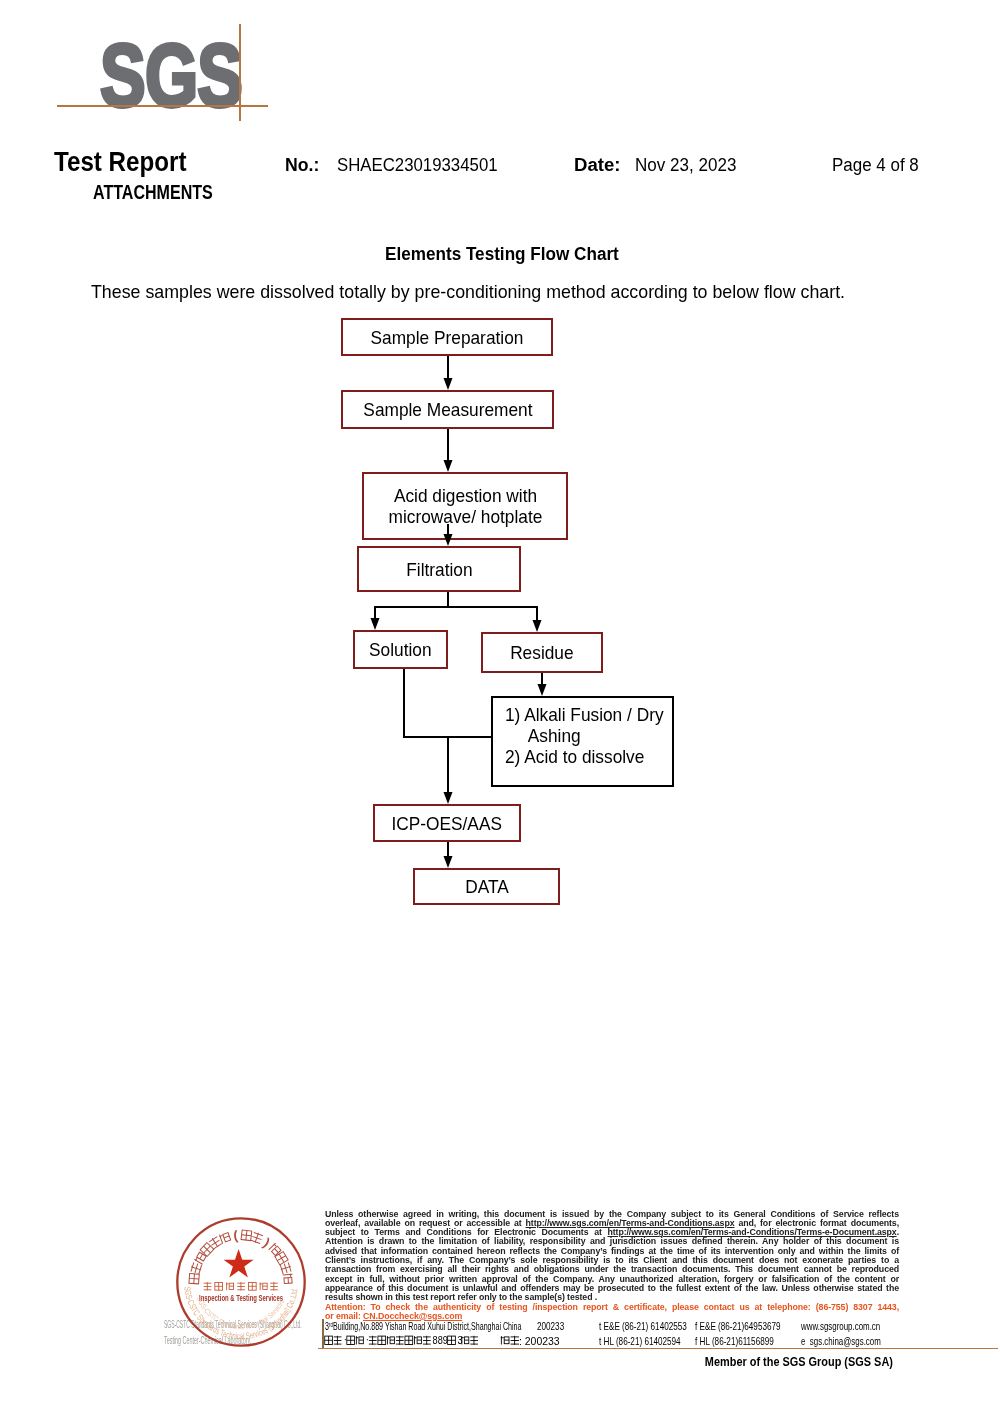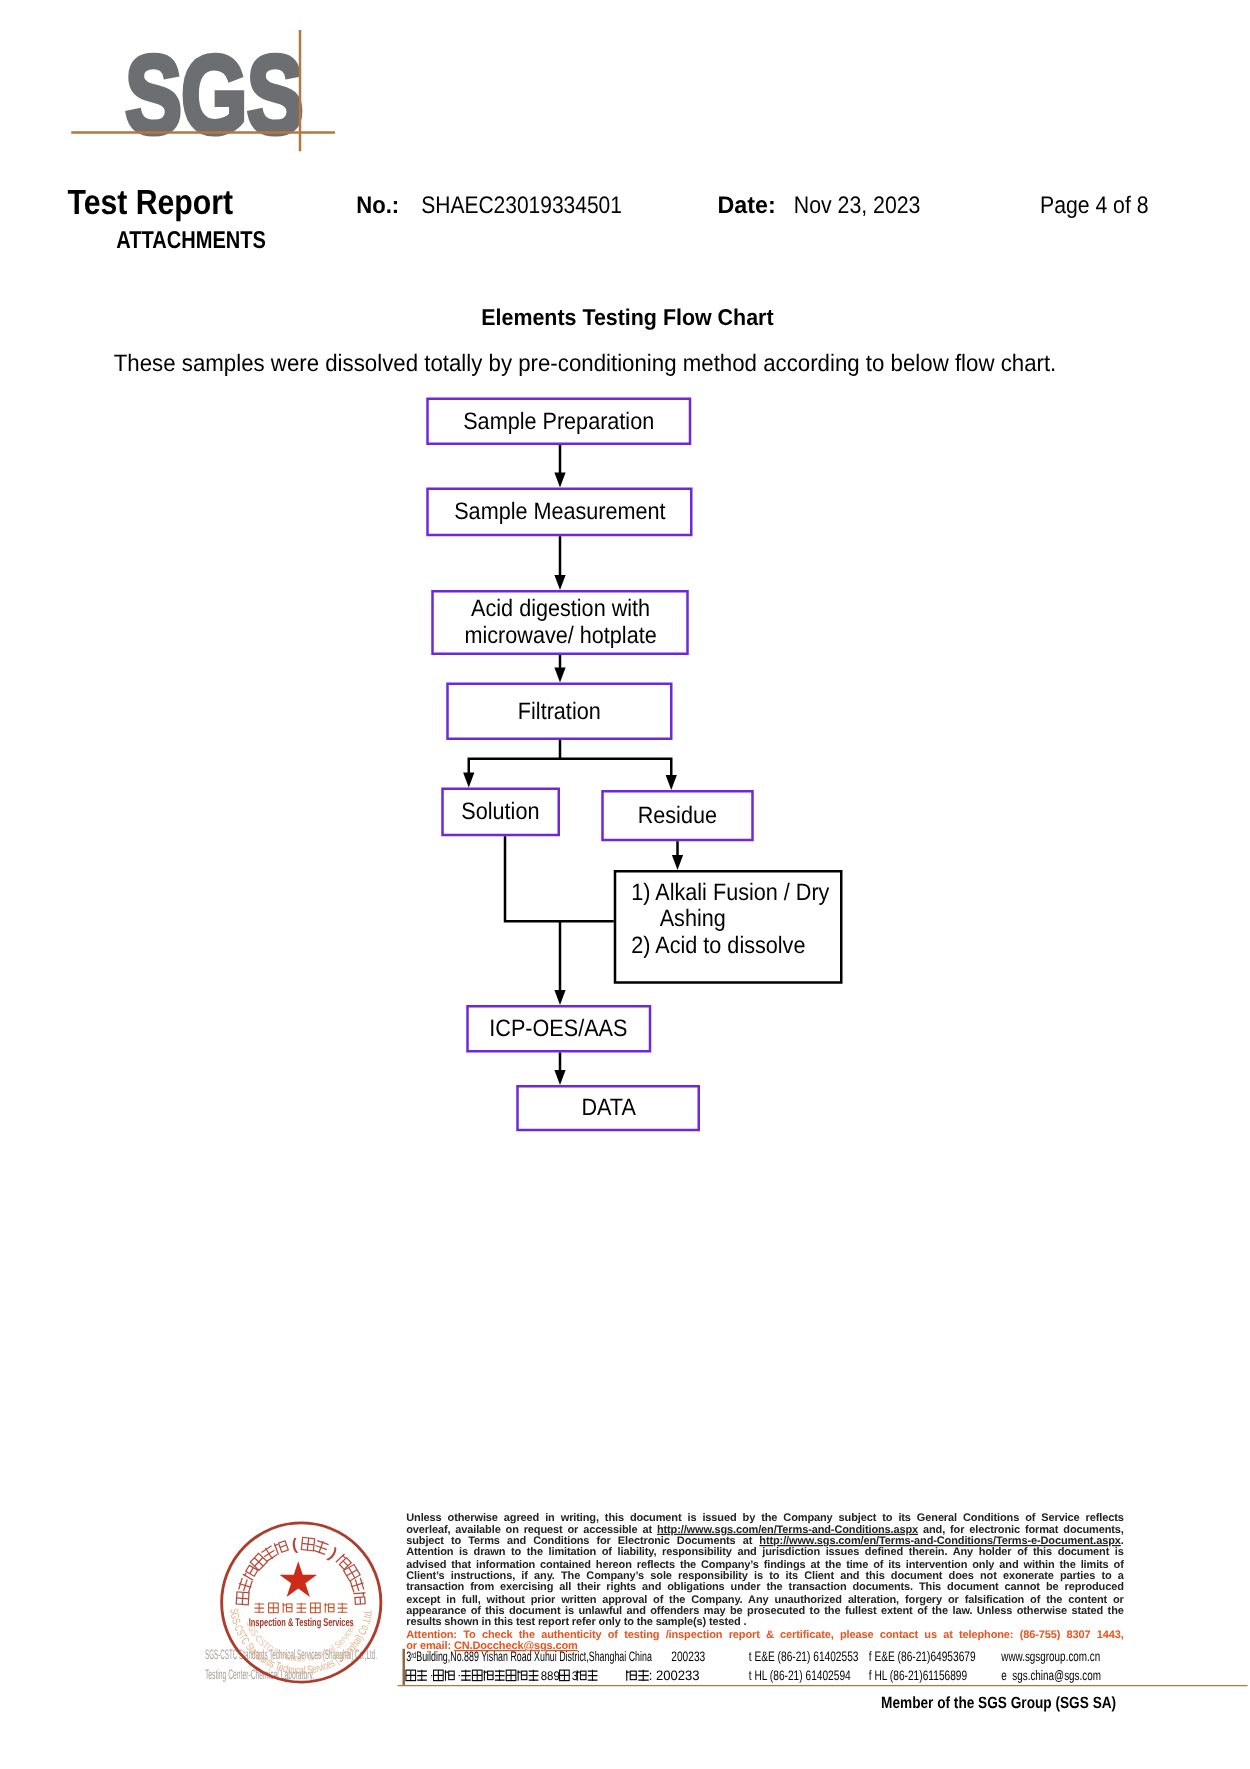--- a/index.html
+++ b/index.html
@@ -1,21 +1,21 @@
 <!DOCTYPE html>
 <html><head>
 <meta charset="utf-8">
 <style>
   html,body{margin:0;padding:0;}
   body{width:1000px;height:1415px;position:relative;background:#ffffff;overflow:hidden;
        font-family:"Liberation Sans", sans-serif;-webkit-font-smoothing:antialiased;}
   .abs{position:absolute;}
   .b{font-weight:bold;}
   .nw{white-space:nowrap;}
-  .box{position:absolute;border:2px solid #6d28d9;display:flex;align-items:center;justify-content:center;
+  .box{position:absolute;border:2px solid #7f1d1d;display:flex;align-items:center;justify-content:center;
        font-size:19px;color:#000;box-sizing:border-box;line-height:21px;text-align:center;}
   .box>span{display:inline-block;transform:scaleX(0.91);transform-origin:center;white-space:nowrap;}
 </style>
 </head>
 <body>
 
 <div class="abs b nw" style="left:100px;top:31px;font-size:89px;line-height:89px;color:#6d6e71;-webkit-text-stroke:4px #6d6e71;transform:scaleX(0.769);transform-origin:left top;letter-spacing:-1px;">SGS</div>
 <div class="abs" style="left:57px;top:105px;width:211px;height:2px;background:#b5773f;"></div>
 <div class="abs" style="left:239px;top:24px;width:2px;height:97px;background:#b5773f;"></div>
 
@@ -29,24 +29,24 @@
 
 <div class="abs b nw" style="left:385px;top:244.8px;font-size:18.3px;line-height:18.3px;transform:scaleX(0.937);transform-origin:left top;">Elements Testing Flow Chart</div>
 <div class="abs nw" style="left:91px;top:281.7px;font-size:19px;line-height:19px;transform:scaleX(0.937);transform-origin:left top;">These samples were dissolved totally by pre-conditioning method according to below flow chart.</div>
 
 <div class="box" style="left:341px;top:318px;width:212px;height:38px;">
     <span>Sample Preparation</span>
   </div>
 <div class="box" style="left:341px;top:390px;width:213px;height:39px;">
     <span>Sample Measurement</span>
   </div>
-<div class="box" style="left:345px;top:472px;width:206px;height:52px;">
+<div class="box" style="left:362px;top:472px;width:206px;height:68px;">
     <span>Acid digestion with<br>microwave/ hotplate</span>
   </div>
-<div class="box" style="left:357px;top:546px;width:181px;height:46px;">
+<div class="box" style="left:357px;top:546px;width:164px;height:46px;">
     <span>Filtration</span>
   </div>
 <div class="box" style="left:333px;top:630px;width:95px;height:39px;margin-left:20px;">
     <span>Solution</span>
   </div>
 <div class="box" style="left:481px;top:632px;width:122px;height:41px;">
     <span>Residue</span>
   </div>
 <div class="abs" style="left:491px;top:696px;width:183px;height:91px;border:2px solid #000;box-sizing:border-box;font-size:19px;line-height:21px;">
   <div style="margin:6px 0 0 12px;transform:scaleX(0.91);transform-origin:left top;white-space:nowrap;">1) Alkali Fusion / Dry<br><span style="margin-left:25px;">Ashing</span><br>2) Acid to dissolve</div>

